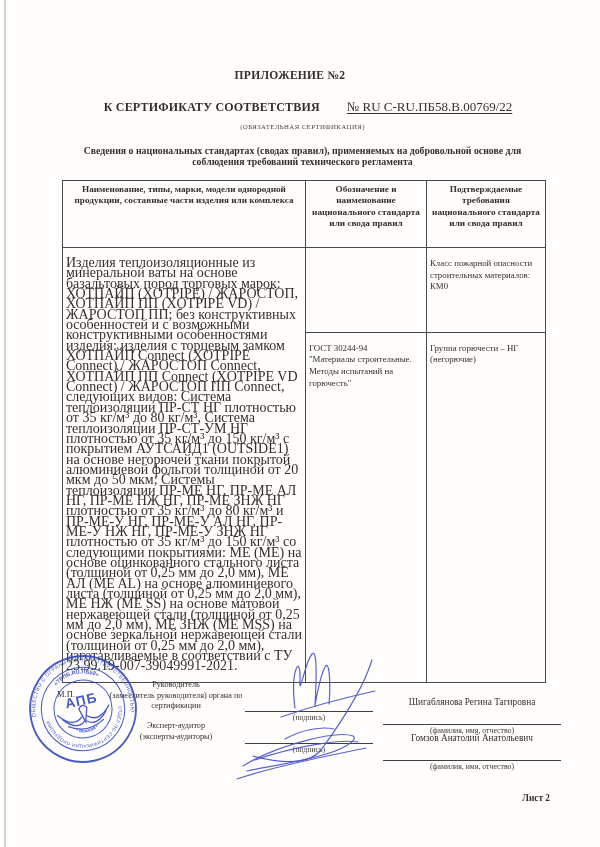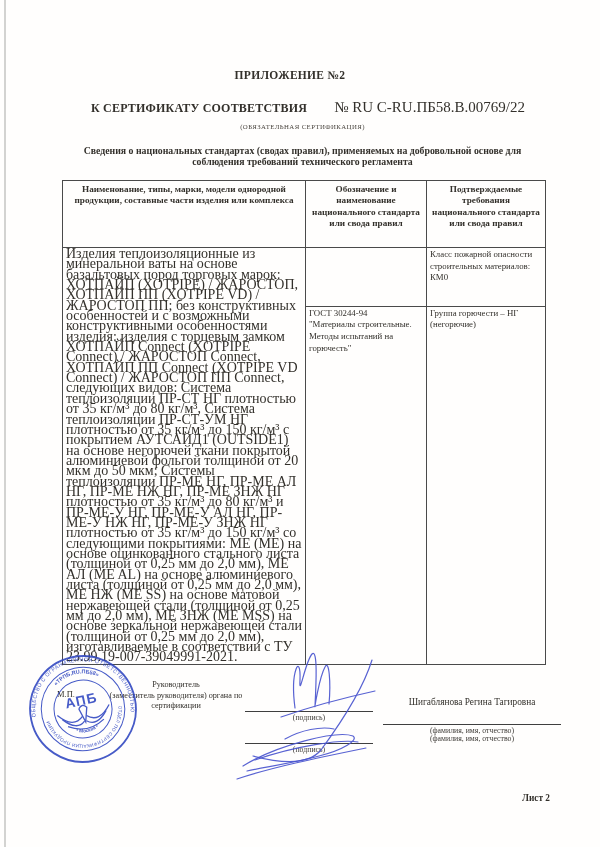--- a/index.html
+++ b/index.html
@@ -6,32 +6,32 @@
   .page{
     position:relative;width:600px;height:847px;background:#fffefd;
     font-family:"Liberation Serif","DejaVu Serif",serif;color:#33302b;overflow:hidden;
   }
   .scan-edge{position:absolute;left:4px;top:0;width:2px;height:847px;background:#d3d3d1;}
   .doc-title{position:absolute;left:0;top:69px;width:580px;text-align:center;
     font-size:11.5px;font-weight:bold;letter-spacing:.3px;}
   .cert-line{position:absolute;left:8px;top:99px;width:600px;display:flex;
     justify-content:center;align-items:baseline;gap:27px;}
   .cert-label{font-size:12px;font-weight:bold;letter-spacing:.2px;}
-  .cert-number{font-size:15px;text-underline-offset:2px;}
+  .cert-number{font-size:13px;text-decoration:underline;text-underline-offset:2px;}
   .oblig{position:absolute;left:0;top:123px;width:605px;text-align:center;
     font-size:6.8px;letter-spacing:.4px;color:#4a453f;}
   .intro{position:absolute;left:65px;top:145px;width:475px;text-align:center;
     font-size:9.8px;font-weight:bold;line-height:11.4px;}
 
   table.main-table{
     position:absolute;left:62px;top:180px;border-collapse:collapse;table-layout:fixed;
     border:1.5px solid #4a4a4a;
   }
   table.main-table th, table.main-table td{
-    border:1px solid #4a4a4a;vertical-align:top;padding:1px 3px;
+    border:1px solid #4a4a4a;vertical-align:top;padding:10px 3px;
   }
   table.main-table th{font-size:9.2px;font-weight:bold;line-height:11.3px;text-align:center;padding-top:3px;}
   td.product-cell{font-size:14px;line-height:10.35px;text-align:left;padding-left:4px;padding-right:2px;}
   td.std-cell{font-size:8.8px;line-height:11.6px;padding-top:3px;padding-left:4px;}
   td.req-cell{font-size:8.8px;line-height:11.6px;padding-top:2px;padding-left:4px;}
   .pre{white-space:pre-line;}
 
   .mp{position:absolute;left:57px;top:689px;font-size:8.5px;}
   .role{position:absolute;left:100px;width:152px;text-align:center;font-size:8.2px;line-height:10.6px;}
   .role1{top:680px;}
@@ -99,35 +99,38 @@
         <td class="req-cell">Группа горючести – НГ (негорючие)</td>
       </tr>
     </tbody>
   </table>
 
   <div class="mp">М.П.</div>
 
   <div class="role role1 pre">Руководитель
 (заместитель руководителя) органа по
 сертификации</div>
+  <div class="role role2 pre">Эксперт-аудитор
+(эксперты-аудиторы)</div>
 
   <div class="sig-block sig1">
     <div class="rule"></div>
     <div class="cap">(подпись)</div>
   </div>
   <div class="sig-block sig2">
     <div class="rule"></div>
     <div class="cap">(подпись)</div>
   </div>
 
   <div class="name-block nb1">
     <div class="name">Шигаблянова Регина Тагировна</div>
     <div class="cap">(фамилия, имя, отчество)</div>
   </div>
   <div class="name-block nb2">
+    <div class="name">Гомзов Анатолий Анатольевич</div>
     <div class="cap">(фамилия, имя, отчество)</div>
   </div>
 
   <svg class="stamp" viewBox="0 0 116 116">
     <defs>
       <path id="outerArc" d="M 11 58 A 47 47 0 0 1 105 58 A 47 47 0 0 1 11 58"></path>
       <path id="topArc" d="M 23 58 A 35 35 0 0 1 93 58"></path>
       <path id="bottomArcCW" d="M 93 58 A 35 35 0 0 1 23 58"></path>
       <path id="cityArc" d="M 35 58 A 23 23 0 0 0 81 58"></path>
     </defs>

